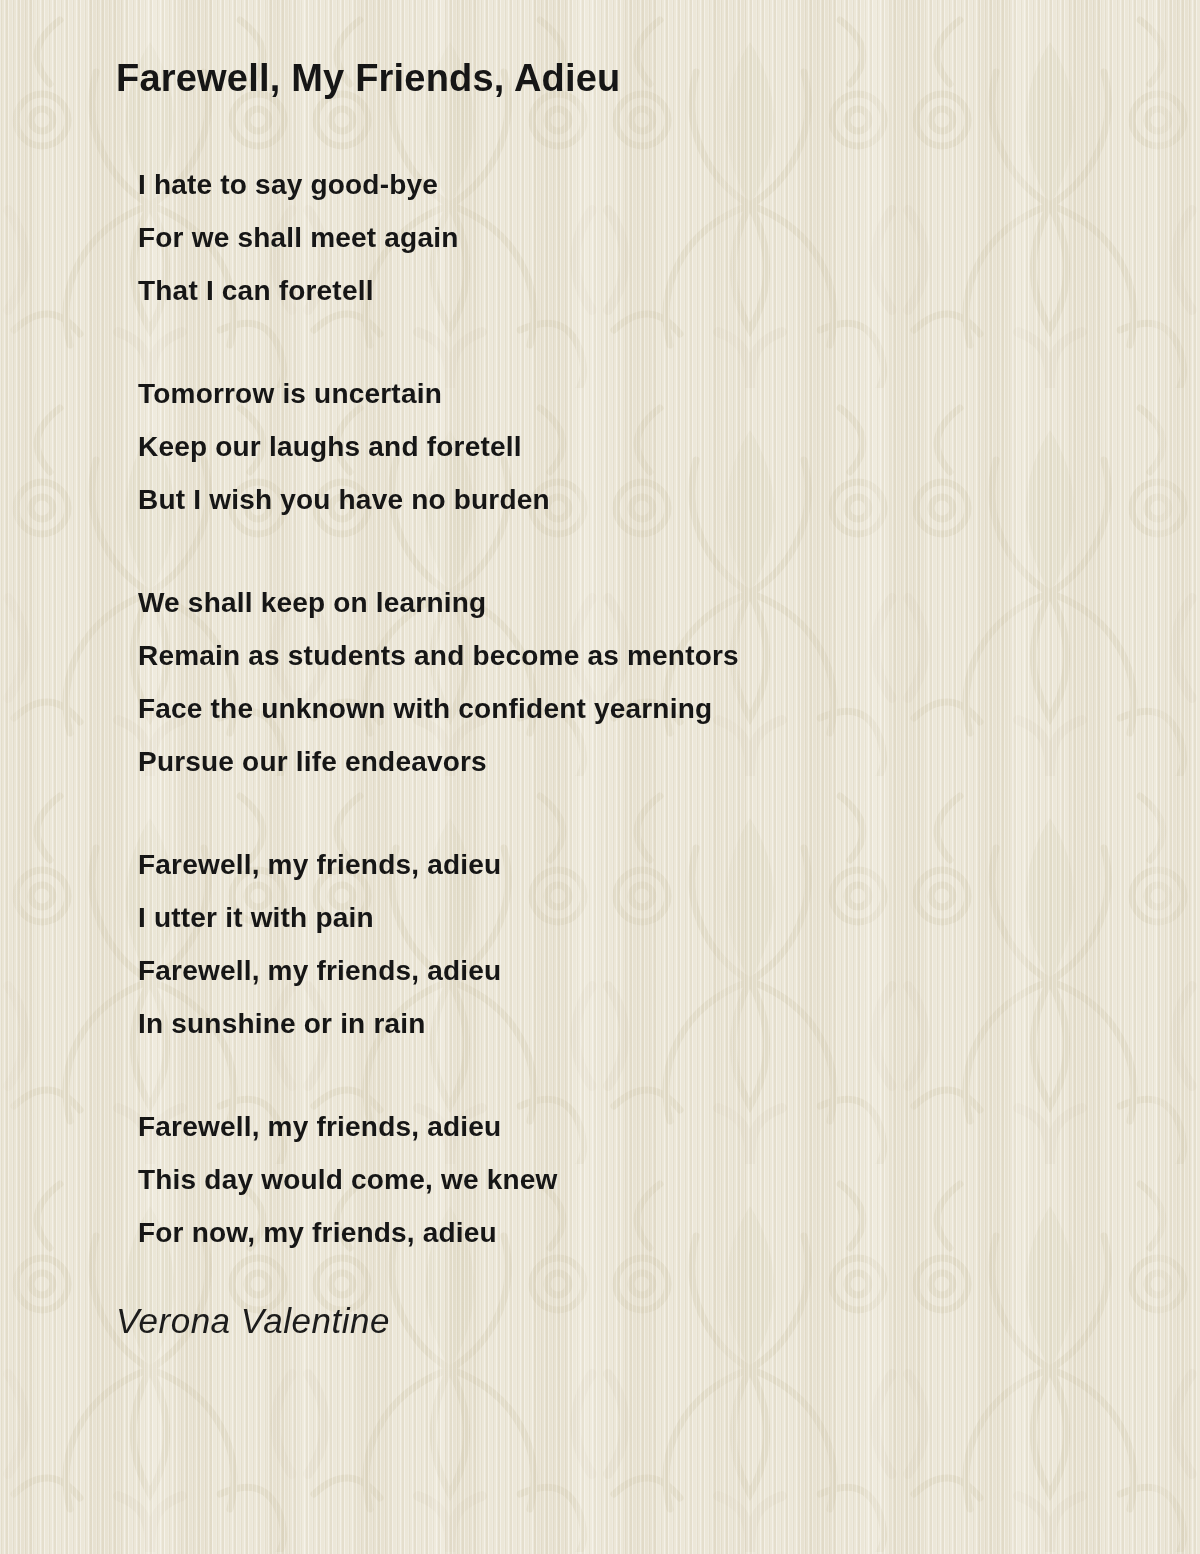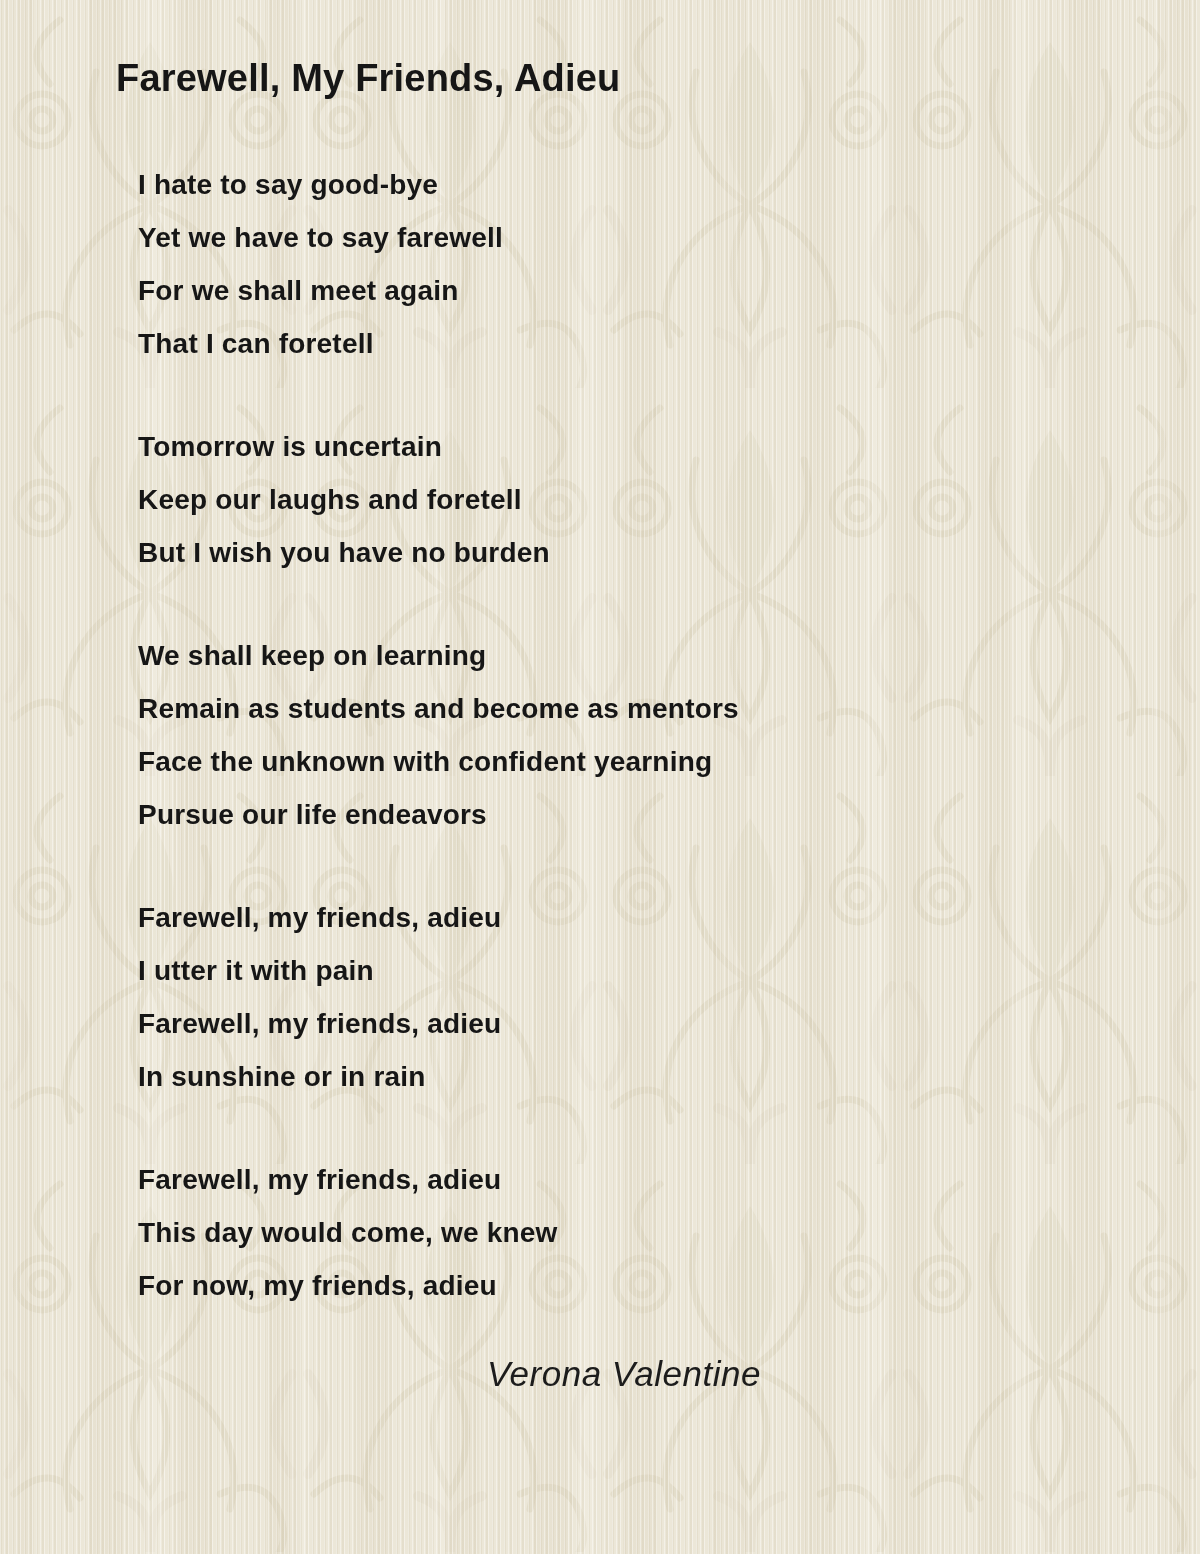--- a/index.html
+++ b/index.html
@@ -54,21 +54,20 @@
     white-space:pre;
     padding-left:22px;
   }
   .poem-author{
     margin-top:42px;
     font-size:35px;
     font-style:italic;
     font-weight:normal;
     color:var(--author_text);
     letter-spacing:0.5px;
-    text-align:center;
   }
 </style>
 </head>
 <body>
 
 <svg class="damask-layer" width="1200" height="1554" viewBox="0 0 1200 1554" xmlns="http://www.w3.org/2000/svg" aria-hidden="true">
   <defs>
     <pattern id="damaskTile" width="300" height="388" patternUnits="userSpaceOnUse">
 
       <g stroke="#cdc2a4" stroke-width="7" fill="none" opacity="0.28" stroke-linecap="round">
@@ -99,21 +98,20 @@
   <rect x="0" y="0" width="1200" height="1554" fill="url(#damaskTile)"></rect>
 </svg>
 
 <div class="stripe-layer"></div>
 
 <div class="content">
   <h1 class="poem-title">Farewell, My Friends, Adieu</h1>
   <div id="poem-body">
       <div class="stanza">
         <div class="poem-line">I hate to say good-bye</div>
-        <div class="poem-line">Yet we have to say farewell</div>
         <div class="poem-line">For we shall meet again</div>
         <div class="poem-line">That I can foretell</div>
       </div>
       <div class="stanza">
         <div class="poem-line">Tomorrow is uncertain</div>
         <div class="poem-line">Keep our laughs and foretell</div>
         <div class="poem-line">But I wish you have no burden</div>
       </div>
       <div class="stanza">
         <div class="poem-line">We shall keep on learning</div>

